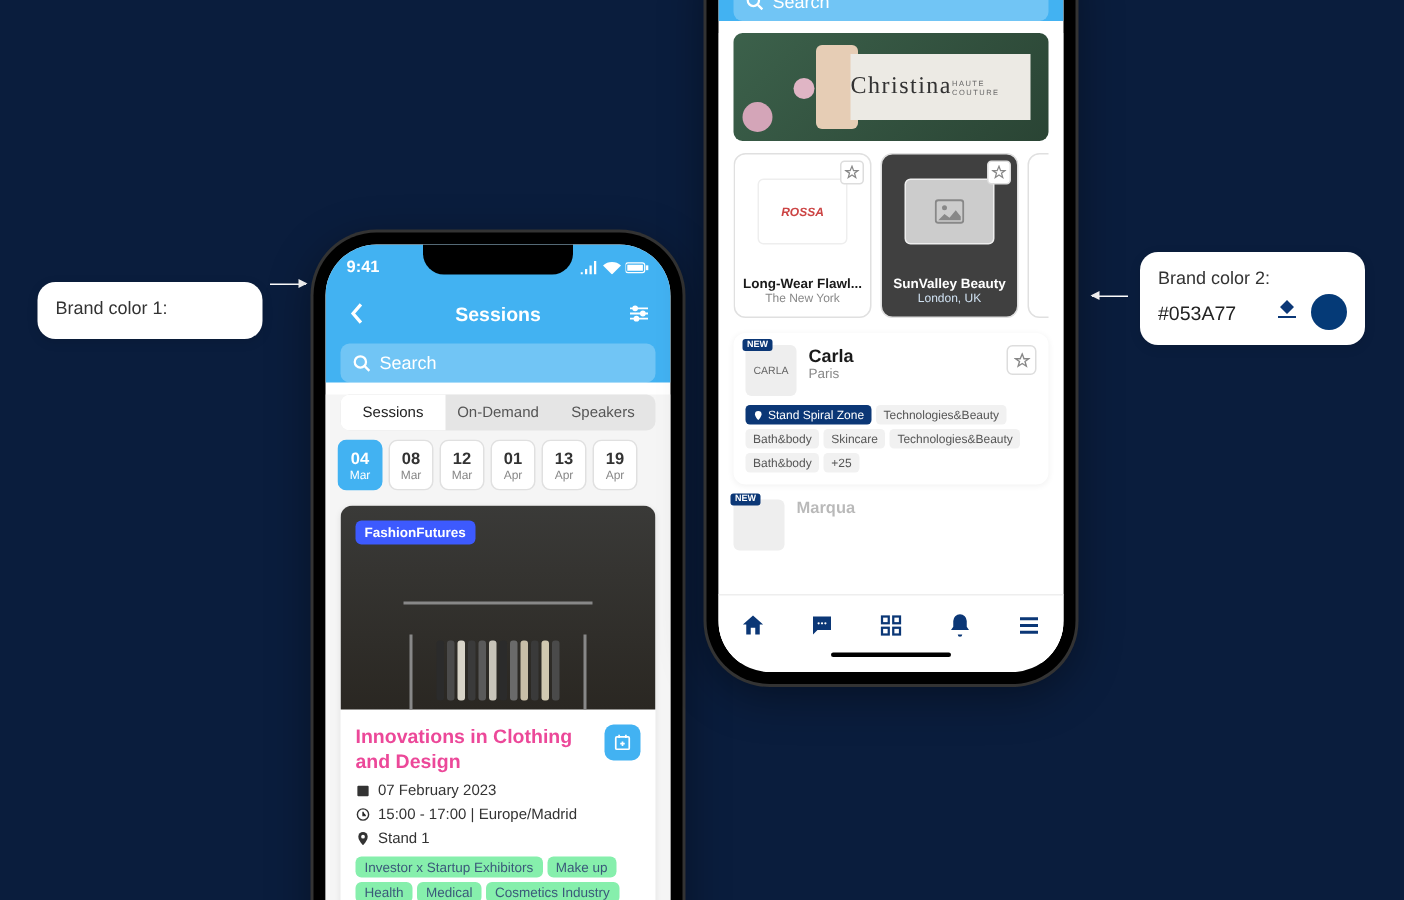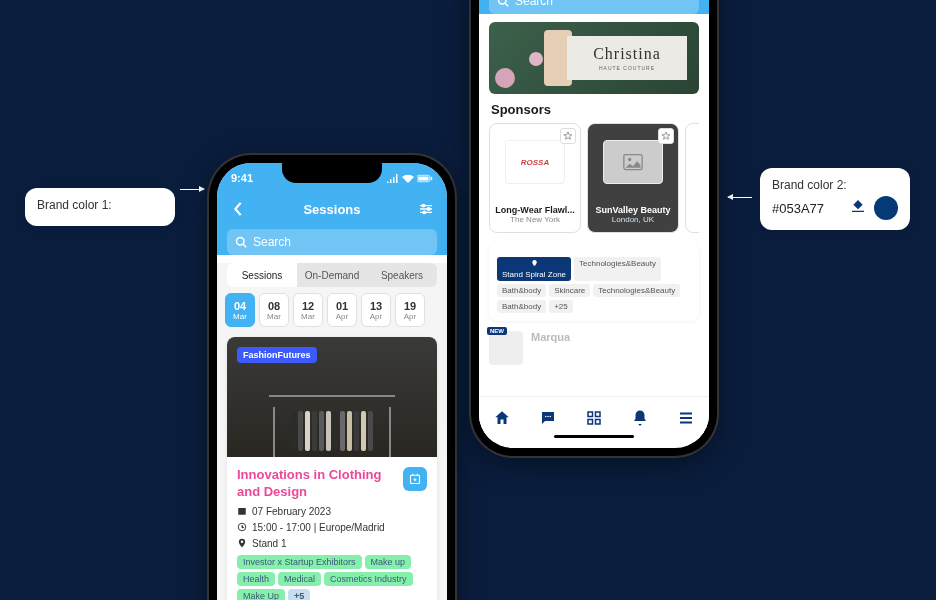--- a/index.html
+++ b/index.html
@@ -94,21 +94,21 @@
 .date-chip .mon { font-size: 8px; color: #888; }
 .date-chip.active { background: var(--brand1); border-color: var(--brand1); }
 .date-chip.active .day, .date-chip.active .mon { color: #fff; }
 
 
 .session-card {
   margin: 10px; border-radius: 8px; overflow: hidden; background: #fff;
   box-shadow: 0 1px 4px rgba(0,0,0,.08);
 }
 .session-img {
-  height: 120px; background: linear-gradient(180deg,#3a3a38 0%,#2a2722 100%);
+  height: 136px; background: linear-gradient(180deg,#3a3a38 0%,#2a2722 100%);
   position: relative; display: flex; align-items: flex-end;
 }
 .session-badge {
   position: absolute; top: 10px; left: 10px; background: #3d5afe;
   color: #fff; font-size: 9px; font-weight: 600; padding: 3px 6px;
   border-radius: 4px;
 }
 
 .rack {
   width: 100%; height: 60%; position: relative;
@@ -134,21 +134,21 @@
 }
 .tag.count { background: #c9ddf0; font-weight: 600; }
 
 
 .hero {
   margin: 4px 10px 8px; height: 72px; border-radius: 6px; overflow: hidden;
   position: relative; background: linear-gradient(135deg,#3c614b 0%,#2a4434 100%);
 }
 .hero-panel {
   position: absolute; right: 12px; top: 14px; width: 120px; height: 44px;
-  background: #eceae4; display: flex; flex-direction: column; align-items: center; justify-content: center;
+  background: #eceae4; display: flex; flex-direction: row; align-items: center; justify-content: center;
 }
 .hero-brand { font-family: serif; font-size: 16px; color: #333; letter-spacing: 1px; }
 .hero-sub { font-size: 5px; letter-spacing: 1px; color: #666; margin-top: 2px; }
 .flower { position: absolute; width: 20px; height: 20px; border-radius: 50%; }
 
 .section-title { font-size: 13px; font-weight: 700; margin: 2px 12px 6px; color: #1a1a1a; }
 .sponsor-row { display: flex; gap: 6px; margin: 0 10px; overflow: hidden; }
 .sponsor-card {
   width: 92px; min-width: 92px; height: 110px; background: #fff;
   border: 1px solid #e0e0e0; border-radius: 8px; position: relative;
@@ -187,21 +187,21 @@
 }
 .exh-name { font-size: 12px; font-weight: 700; color: #1a1a1a; }
 .exh-loc { font-size: 9px; color: #888; }
 .exh-star {
   margin-left: auto; width: 20px; height: 20px;
   border: 1px solid #ddd; border-radius: 4px;
   display: flex; align-items: center; justify-content: center;
 }
 .exh-tags { margin-top: 6px; display: flex; flex-wrap: wrap; gap: 3px; }
 .etag { font-size: 8px; padding: 2px 5px; border-radius: 3px; background: #f1f1f1; color: #555; }
-.etag.pill { background: #0b3776; color: #fff; display: flex; align-items: center; gap: 3px; flex-direction: column; }
+.etag.pill { background: #0b3776; color: #fff; display: flex; align-items: center; gap: 3px; }
 
 .tabbar {
   position: absolute; bottom: 0; left: 0; right: 0; height: 46px;
   background: #fff; border-top: 1px solid #eee;
   display: flex; justify-content: space-around; align-items: center;
 }
 .tab-icon { width: 18px; height: 18px; color: #0b3776; }
 .home-ind {
   position: absolute; bottom: 4px; left: 50%; transform: translateX(-50%);
   width: 80px; height: 3px; background: #000; border-radius: 2px;
@@ -397,21 +397,20 @@
       <div class="hero">
         <span class="flower" style="background:#d4a5b8; left:6px; bottom:6px;"></span>
         <span class="flower" style="background:#e0b5c5; left:40px; top:30px; width:14px; height:14px;"></span>
         <div style="position:absolute; left:55px; top:8px; width:28px; height:56px; background:#e6cdb5; border-radius:4px;"></div>
         <div class="hero-panel">
           <span class="hero-brand">Christina</span>
           <span class="hero-sub">HAUTE COUTURE</span>
         </div>
       </div>
 
-      <div class="section-title">Sponsors</div>
       <div class="sponsor-row">
         <div class="sponsor-card">
           <div class="sponsor-star">
               <svg width="10" height="10" viewBox="0 0 24 24">
                 <path fill="none" stroke="#888" stroke-width="2" d="M12 2l2.5 7h7l-5.5 4 2 7-6-4-6 4 2-7L2 9h7z"></path>
               </svg>
             </div>
           <div class="sponsor-logo">
               <span style="color:#c44;font-style:italic;font-weight:700">ROSSA</span>
             </div>
@@ -434,20 +433,35 @@
           <div class="sponsor-name">SunValley Beauty</div>
           <div class="sponsor-loc">London, UK</div>
         </div>
         <div class="sponsor-card">
 
           <div class="sponsor-loc"></div>
         </div>
       </div>
 
       <div class="exhibitor-card">
+        <div class="exh-top">
+          <div class="exh-logo">
+            <span class="new-badge">NEW</span>
+            <span>CARLA</span>
+          </div>
+          <div>
+            <div class="exh-name">Carla</div>
+            <div class="exh-loc">Paris</div>
+          </div>
+          <div class="exh-star">
+            <svg width="11" height="11" viewBox="0 0 24 24">
+                <path fill="none" stroke="#888" stroke-width="2" d="M12 2l2.5 7h7l-5.5 4 2 7-6-4-6 4 2-7L2 9h7z"></path>
+              </svg>
+          </div>
+        </div>
         <div class="exh-tags">
           <span class="etag pill">
             <svg width="7" height="8" viewBox="0 0 16 16">
                 <path fill="#fff" d="M8 1a5 5 0 015 5c0 4-5 9-5 9S3 10 3 6a5 5 0 015-5z"></path>
               </svg>
             <span>Stand Spiral Zone</span>
           </span>
           <span class="etag">Technologies&amp;Beauty</span>
           <span class="etag">Bath&amp;body</span>
           <span class="etag">Skincare</span>

